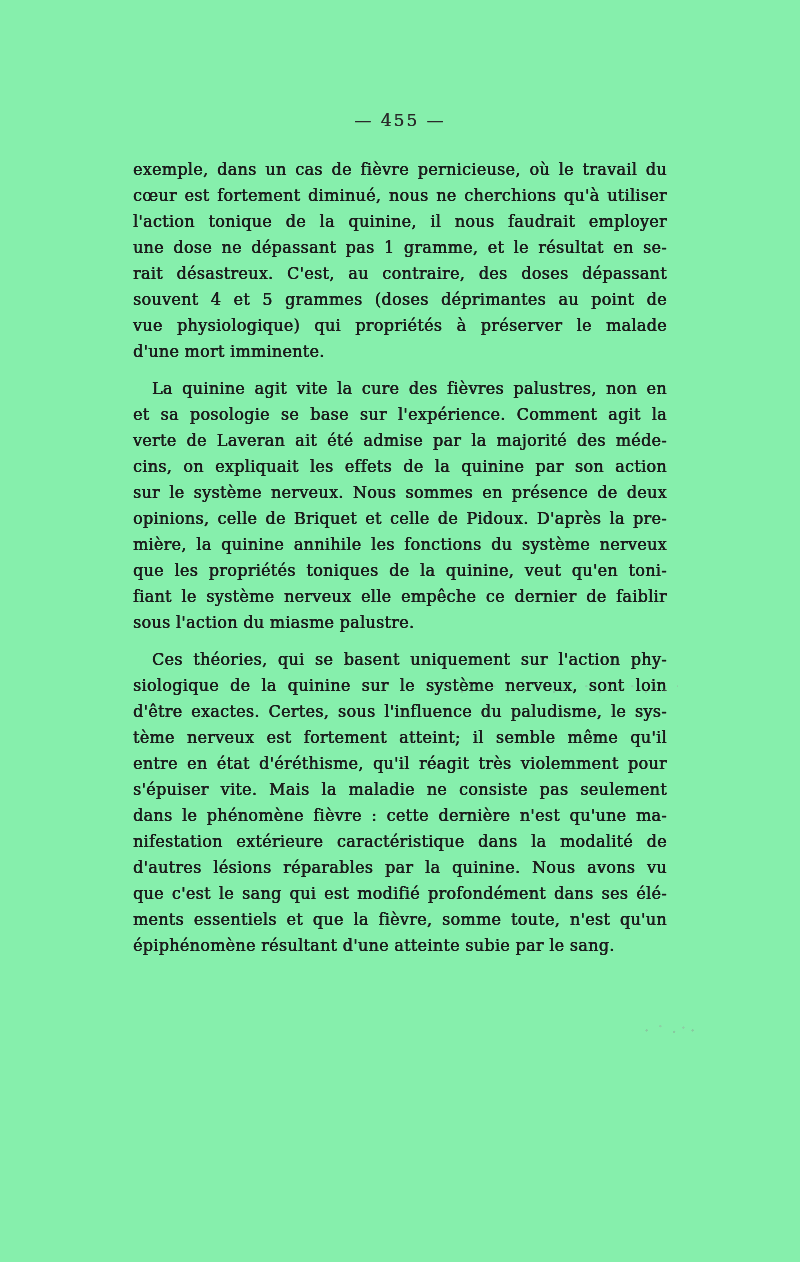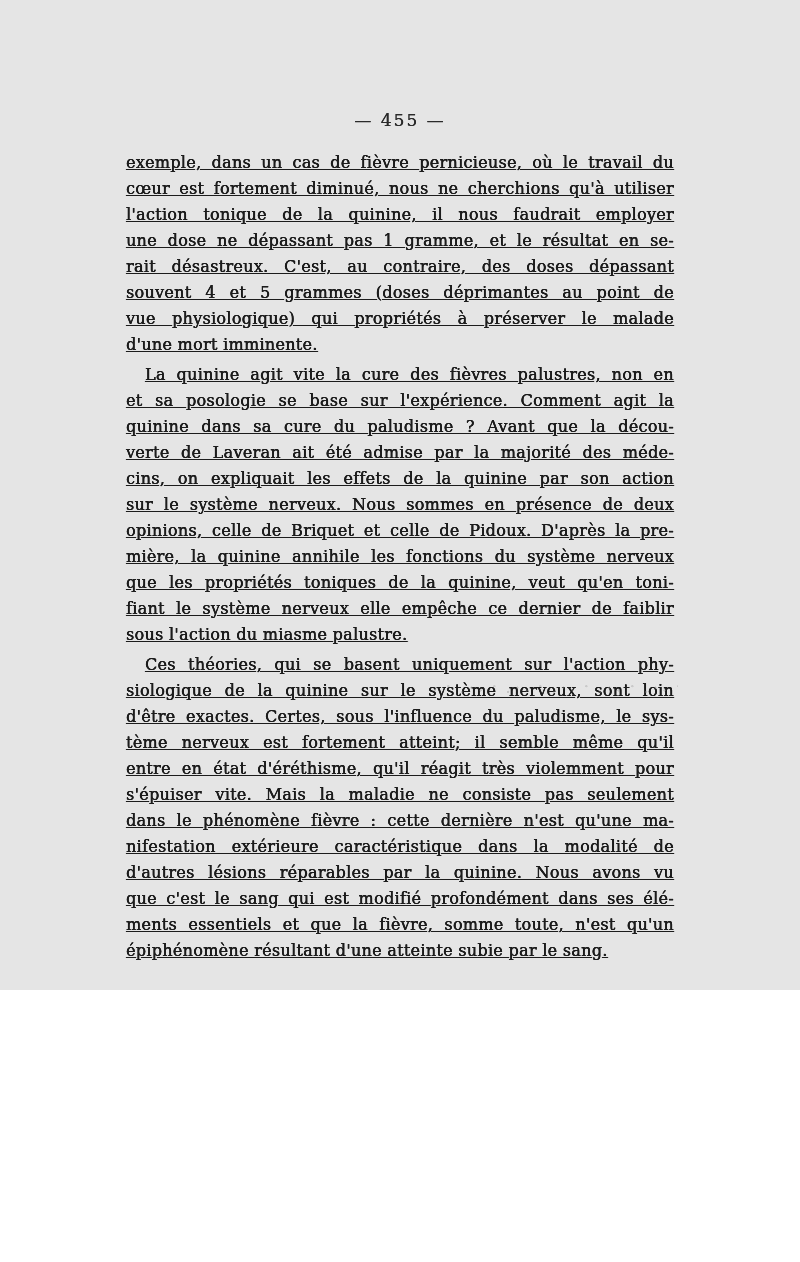--- a/index.html
+++ b/index.html
@@ -3,22 +3,22 @@
 <meta charset="utf-8">
 <style>
   html, body {
     margin: 0;
     padding: 0;
     background: #ffffff;
   }
   .scan-page {
     position: relative;
     width: 800px;
-    height: 990px;
-    background: #e5e5e5;
+    height: 1262px;
+    background: #86efac;
     overflow: hidden;
     font-family: "DejaVu Serif", "Liberation Serif", serif;
     color: #1c1c1c;
   }
   .page-number {
     position: absolute;
     top: 110px;
     left: 0;
     width: 800px;
     text-align: center;
@@ -30,21 +30,21 @@
   .text-block {
     position: absolute;
     top: 146px;
     left: 122px;
     width: 556px;
     font-size: 16px;
     line-height: 26px;
     letter-spacing: 0.3px;
     text-shadow: 0.2px 0 0 #1c1c1c, -0.1px 0 0 #1c1c1c;
   }
-  .para { margin: 4px; text-decoration: underline; }
+  .para { margin: 11px; }
   .line {
     text-align: justify;
     text-align-last: justify;
     white-space: normal;
   }
   .para .line:last-child {
     text-align-last: left;
   }
   .para.indented .line:first-child {
     text-indent: 19px;
@@ -80,21 +80,20 @@
       <div class="line">une dose ne dépassant pas 1 gramme, et le résultat en se-</div>
       <div class="line">rait désastreux. C'est, au contraire, des doses dépassant</div>
       <div class="line">souvent 4 et 5 grammes (doses déprimantes au point de</div>
       <div class="line">vue physiologique) qui propriétés à préserver le malade</div>
       <div class="line">d'une mort imminente.</div>
     </div>
 
     <div class="para indented">
       <div class="line">La quinine agit vite la cure des fièvres palustres, non en</div>
       <div class="line">et sa posologie se base sur l'expérience. Comment agit la</div>
-      <div class="line">quinine dans sa cure du paludisme ? Avant que la décou-</div>
       <div class="line">verte de Laveran ait été admise par la majorité des méde-</div>
       <div class="line">cins, on expliquait les effets de la quinine par son action</div>
       <div class="line">sur le système nerveux. Nous sommes en présence de deux</div>
       <div class="line">opinions, celle de Briquet et celle de Pidoux. D'après la pre-</div>
       <div class="line">mière, la quinine annihile les fonctions du système nerveux</div>
       <div class="line">que les propriétés toniques de la quinine, veut qu'en toni-</div>
       <div class="line">fiant le système nerveux elle empêche ce dernier de faiblir</div>
       <div class="line">sous l'action du miasme palustre.</div>
     </div>
 

